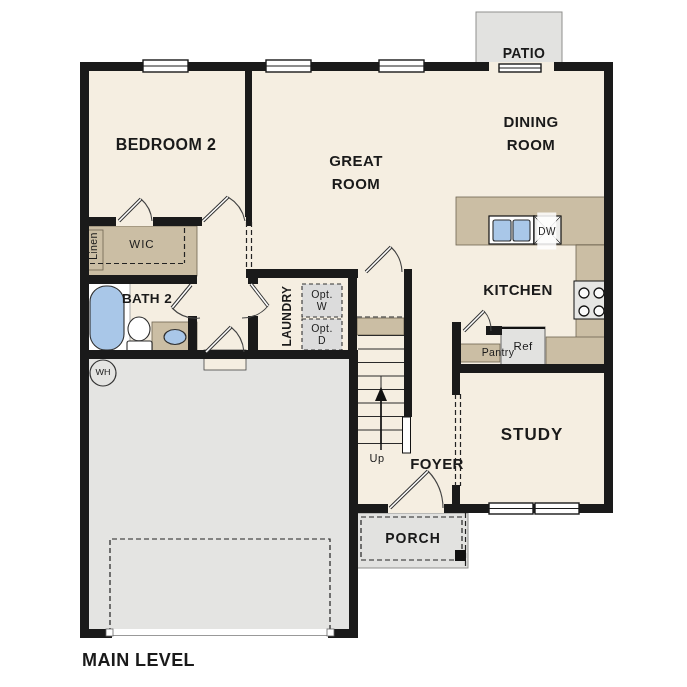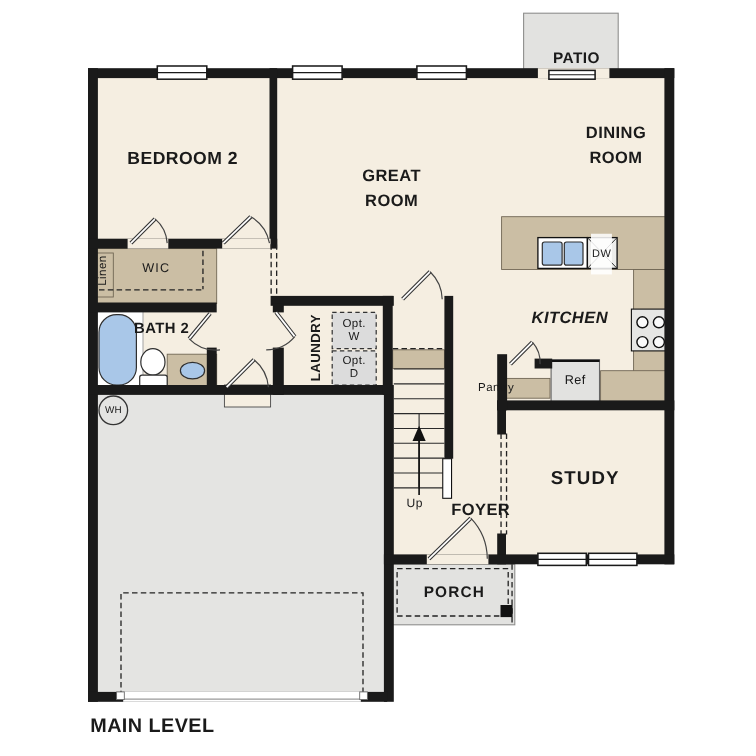--- a/index.html
+++ b/index.html
@@ -233,32 +233,32 @@
     <line class="dash" x1="184.5" y1="228" x2="184.5" y2="263"></line>
     <line class="dash" x1="90" y1="263.5" x2="184" y2="263.5"></line>
     <line class="dash" x1="455.5" y1="394" x2="455.5" y2="486"></line>
     <line class="dash" x1="460.5" y1="394" x2="460.5" y2="486"></line>
   </g>
 </svg>
 
   <div class="lbl b" style="left:166px;top:145px;font-size:16px;">BEDROOM 2</div>
   <div class="lbl b" style="left:356px;top:172px;font-size:15px;">GREAT
 ROOM</div>
-  <div class="lbl b" style="left:531px;top:133px;font-size:15px;margin-left:29px;">DINING
+  <div class="lbl b" style="left:531px;top:133px;font-size:15px;">DINING
 ROOM</div>
-  <div class="lbl b" style="left:518px;top:290px;font-size:15px;font-style:italic;">KITCHEN</div>
+  <div class="lbl b" style="left:518px;top:290px;font-size:15px;">KITCHEN</div>
   <div class="lbl b" style="left:532px;top:435px;font-size:17px;letter-spacing:1px;">STUDY</div>
   <div class="lbl b" style="left:437px;top:464px;font-size:15px;">FOYER</div>
   <div class="lbl b" style="left:413px;top:538px;font-size:14px;letter-spacing:1px;">PORCH</div>
   <div class="lbl b" style="left:524px;top:33px;font-size:14px;margin-top:20px;">PATIO</div>
   <div class="lbl b" style="left:147px;top:299px;font-size:13.5px;">BATH 2</div>
   <div class="lbl" style="left:142px;top:245px;font-size:11.5px;letter-spacing:1px;text-align:right;">WIC</div>
   <div class="lbl v" style="left:94px;top:246px;font-size:10.5px;">Linen</div>
   <div class="lbl b v" style="left:287px;top:316px;font-size:12px;">LAUNDRY</div>
-  <div class="lbl" style="left:451px;top:353px;font-size:10.5px;">Pantry</div>
+  <div class="lbl" style="left:498px;top:353px;font-size:10.5px;">Pantry</div>
   <div class="lbl" style="left:523px;top:347px;font-size:11.5px;">Ref</div>
   <div class="lbl" style="left:547px;top:231px;font-size:10px;background:rgba(255,255,255,.85);padding:11px 1px;">DW</div>
   <div class="lbl" style="left:322px;top:300px;font-size:10.5px;line-height:1.15;">Opt.
 W</div>
   <div class="lbl" style="left:322px;top:334px;font-size:10.5px;line-height:1.15;">Opt.
 D</div>
   <div class="lbl" style="left:103px;top:373px;font-size:9px;letter-spacing:0;">WH</div>
   <div class="lbl" style="left:377px;top:458px;font-size:11px;">Up</div>
   <div class="lbl b" style="left:82px;top:660px;font-size:18px;transform:translate(0,-50%);text-align:center;">MAIN LEVEL</div>
 </div>

